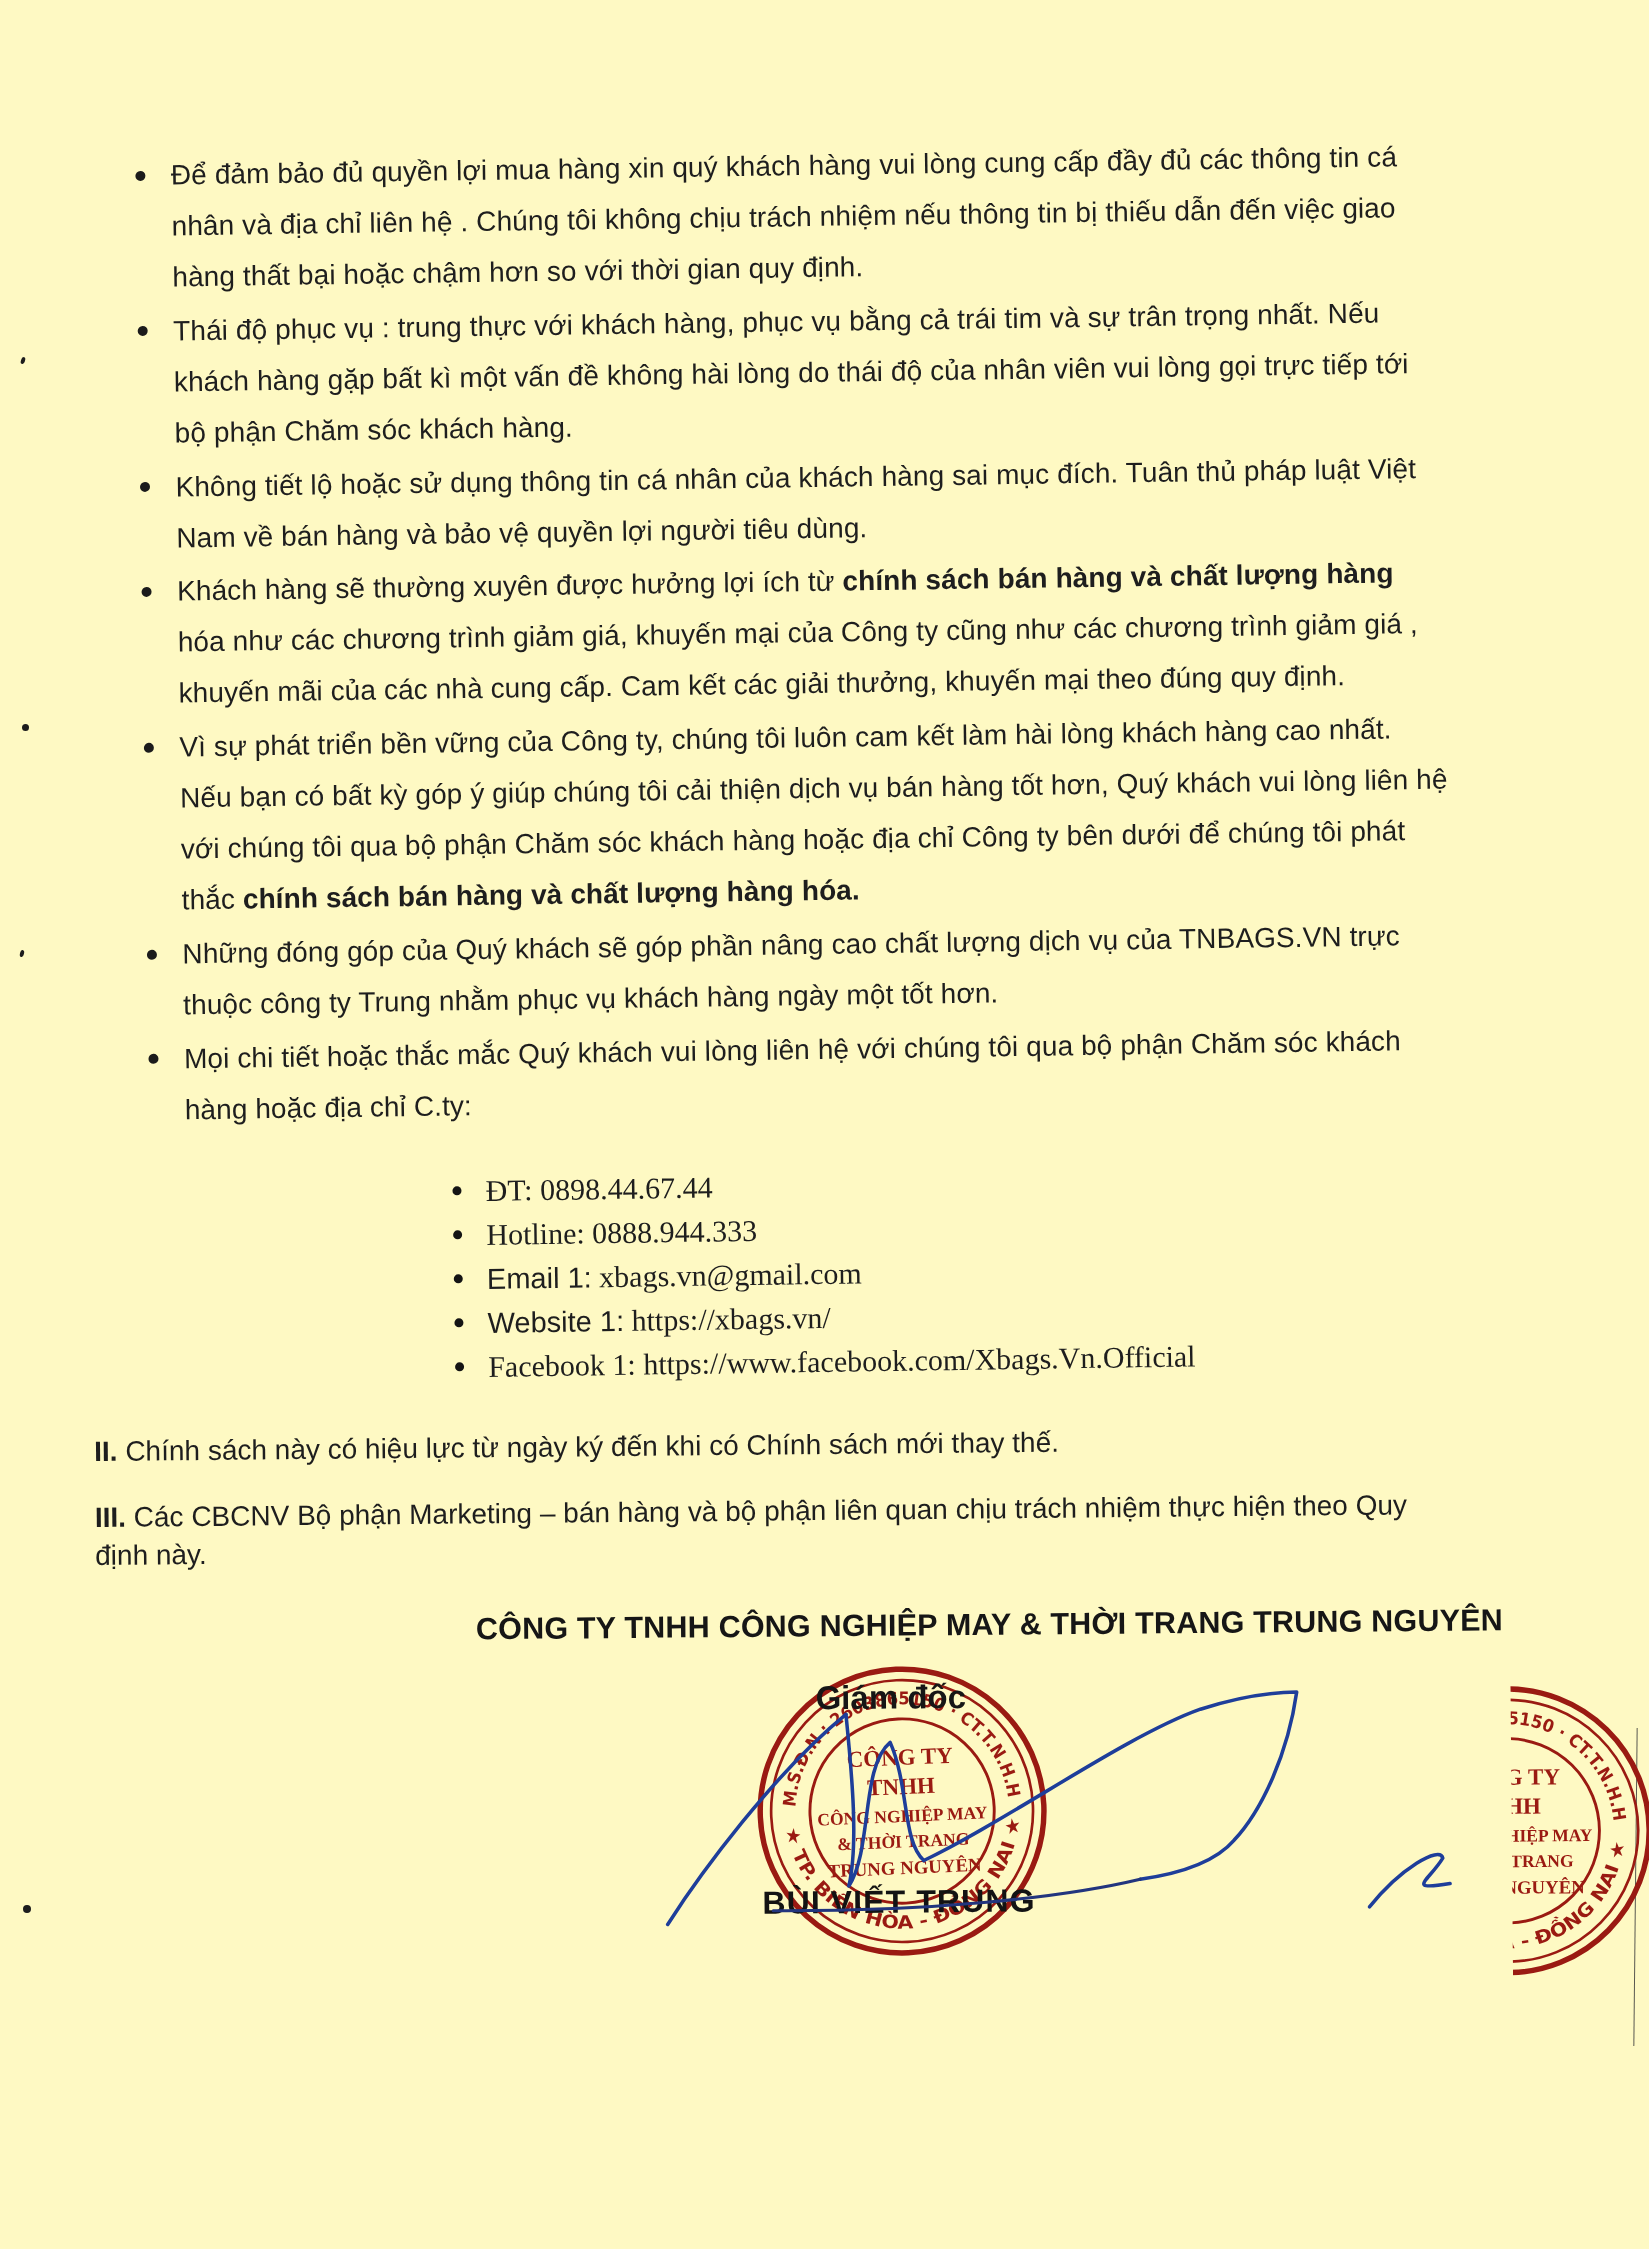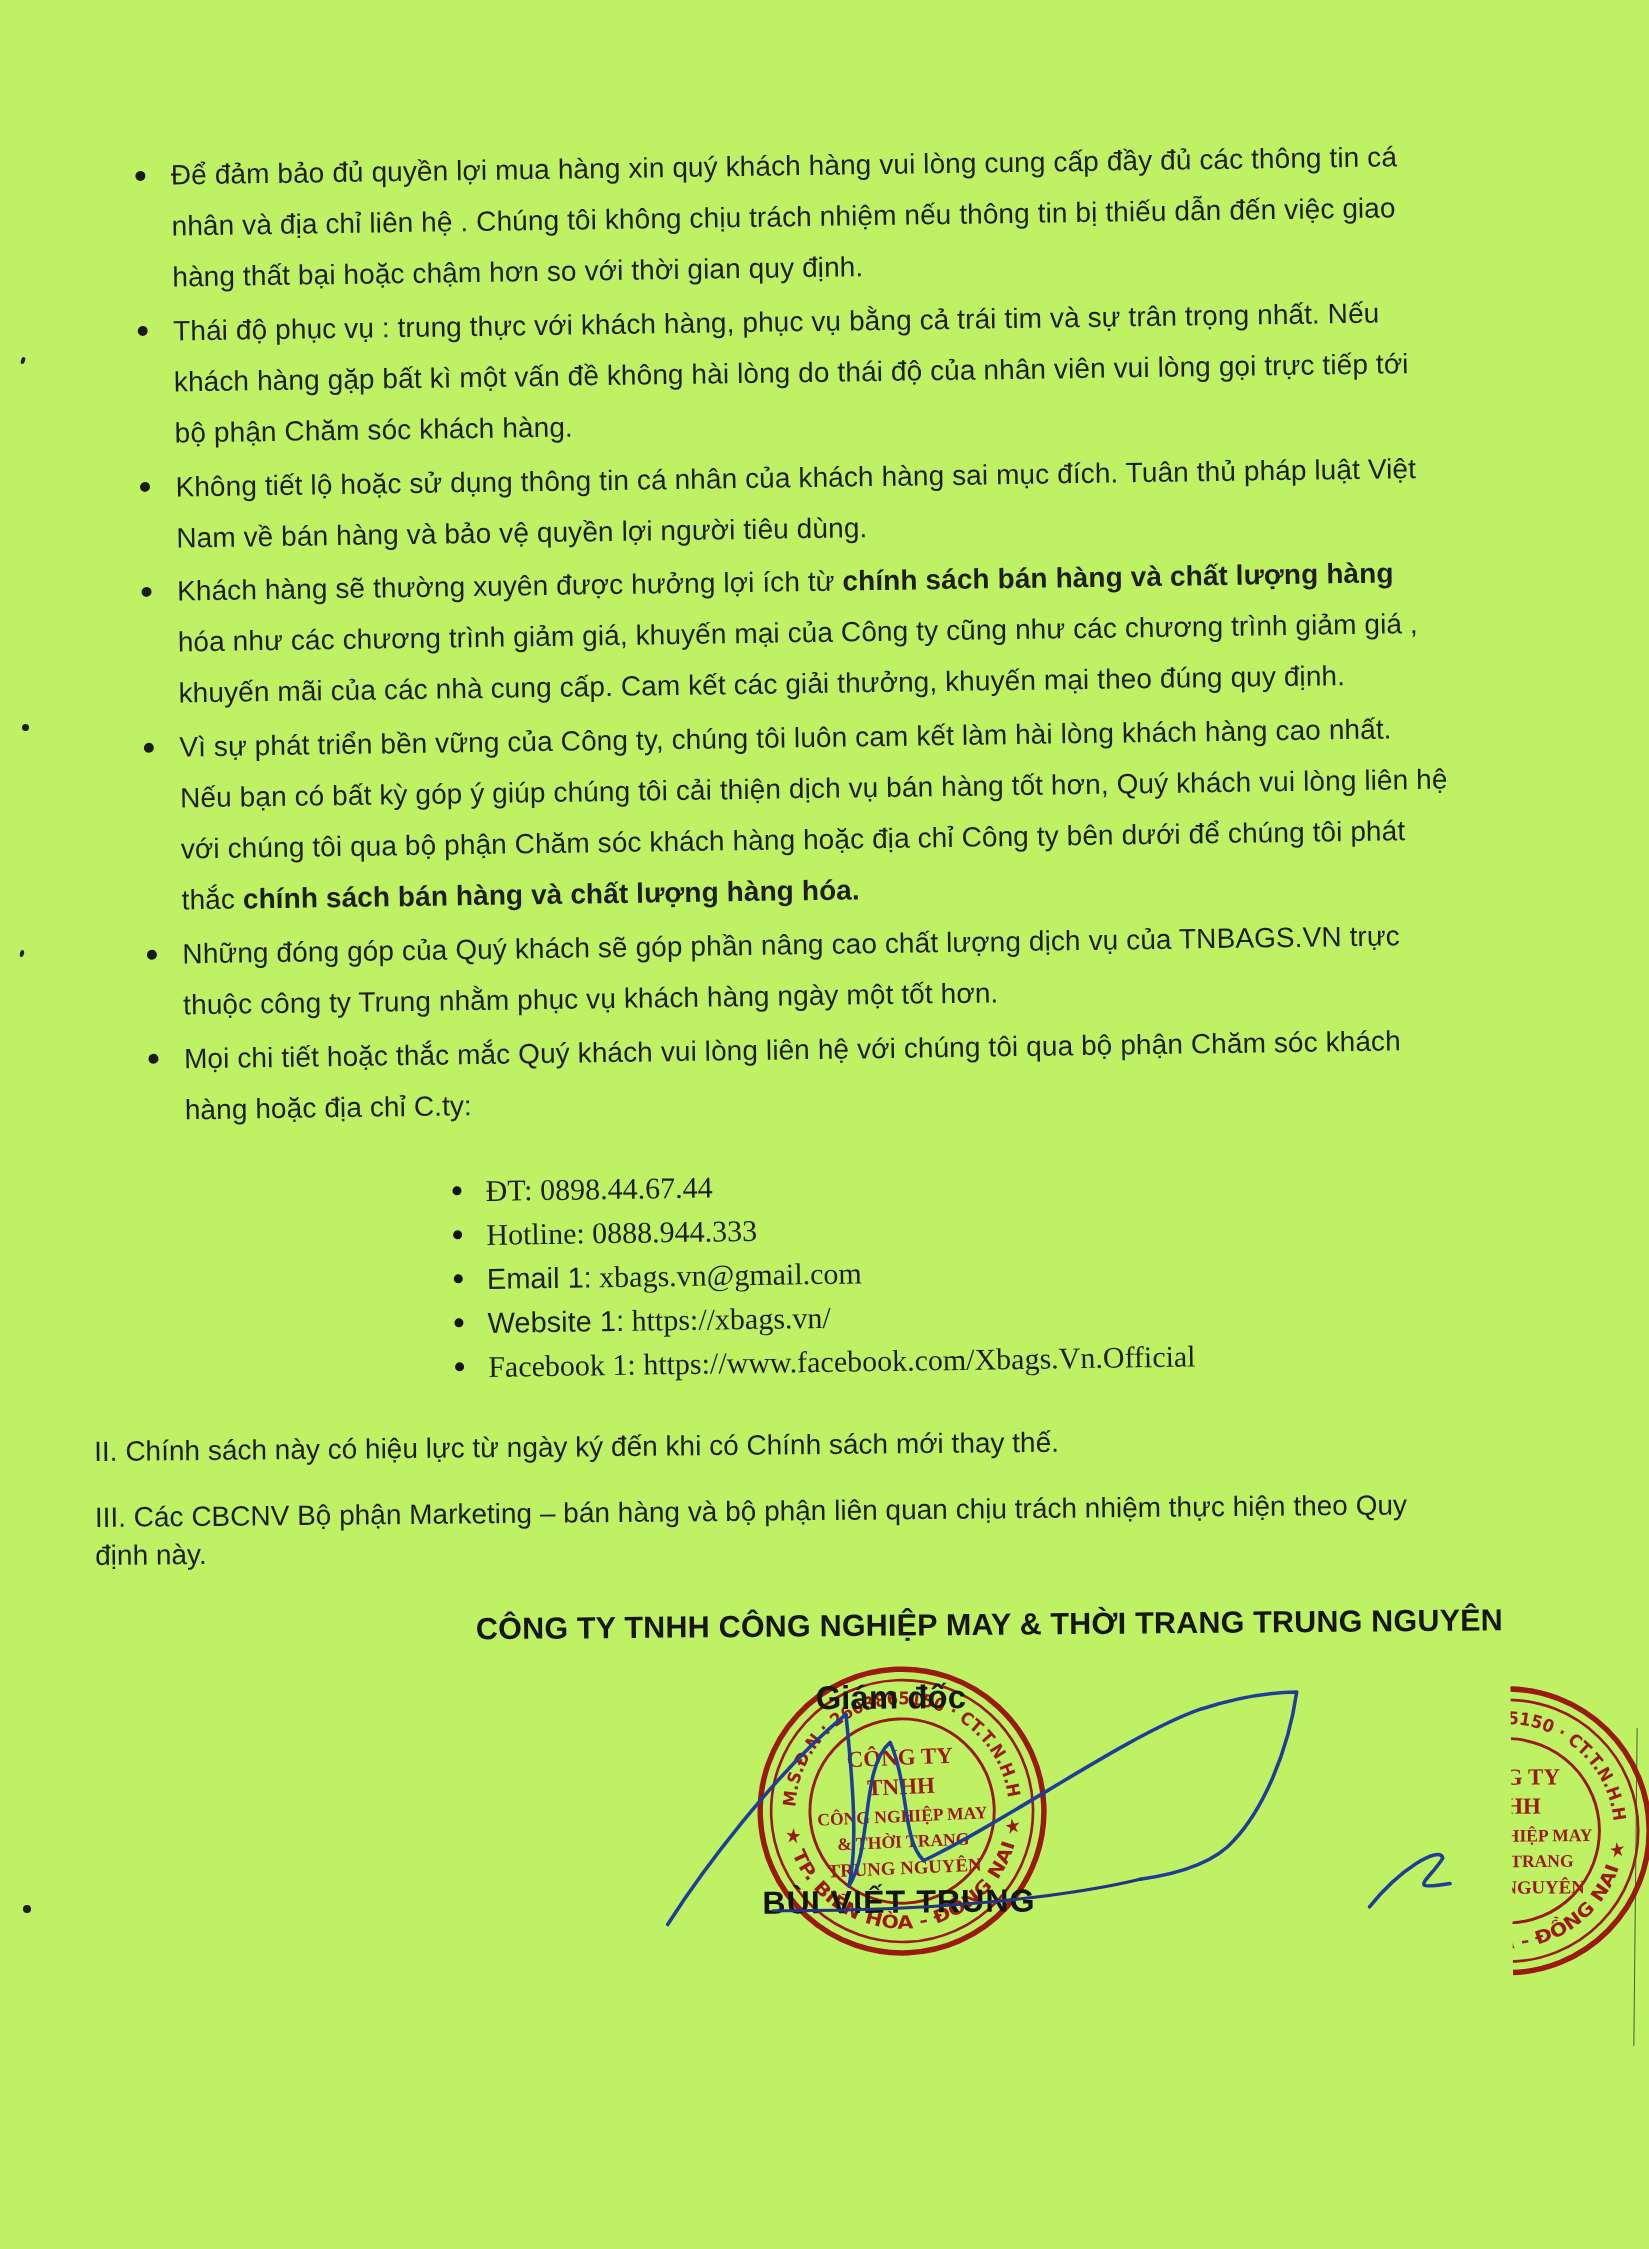--- a/index.html
+++ b/index.html
@@ -1,40 +1,40 @@
 <!DOCTYPE html>
 <html style="font-size:11.3px"><head>
 <meta charset="utf-8">
 <style>
   html,body{margin:0;padding:0;background:#e8e8e8;}
   .page{
     position:relative;
     width:1650px;height:2250px;
-    background:#bef264;
+    background:#fef9c3;
     overflow:hidden;
     font-family:"Liberation Sans","DejaVu Sans",sans-serif;
     color:#1e1e1e;
   }
   
   .skew-a{position:absolute;left:0;top:150px;width:1650px;transform:rotate(-0.85deg);transform-origin:135px 0;}
   .bullets{padding-left:135px;}
   .bullet{display:flex;margin-bottom:2.8px;}
   .b-dot{flex:none;width:10px;height:10px;border-radius:50%;background:#1b1b1b;margin:20.6px 25.5px 0 0;}
   .b-line{white-space:nowrap;font-size:28px;line-height:51px;letter-spacing:0.1px;}
   .b-line .bold{font-weight:bold;}
   
   .contacts{margin:38px 0 0 437px;padding:0;list-style:none;}
   .contacts li{display:flex;font-family:"Liberation Serif","DejaVu Serif",serif;font-size:30px;line-height:44px;white-space:nowrap;}
   .c-dot{flex:none;width:9.2px;height:9.2px;border-radius:50%;background:#141414;margin:17px 24px 0 0;}
   .c-label.sans{font-family:"Liberation Sans","DejaVu Sans",sans-serif;font-size:29px;}
   .c-sep{white-space:pre;}
   
   .skew-b{position:absolute;left:94px;top:1433px;width:1503px;transform:rotate(-0.55deg);transform-origin:0 0;}
   .section{margin:0 0 28px 0;font-size:28px;line-height:38px;}
-  .section .prefix{font-weight:normal;}
+  .section .prefix{font-weight:bold;}
   .section .s-line{white-space:nowrap;}
   
   .sig-wrap{position:absolute;inset:0;transform:rotate(-0.5deg);transform-origin:851px 1630px;}
   .company-heading{position:absolute;left:476px;top:1608px;font-size:30.5px;font-weight:bold;letter-spacing:0.2px;white-space:nowrap;color:#161616;}
   .director-title{position:absolute;left:815px;top:1679px;font-size:33px;font-weight:bold;color:#161616;z-index:5;}
   .stamp{position:absolute;width:291px;height:291px;z-index:2;}
   .stamp.main{left:755px;top:1666px;transform:rotate(-2deg);}
   .stamp.partial{left:1360px;top:1691px;clip-path:inset(0 0 0 150px);}
   .signature{position:absolute;left:624px;top:1659px;z-index:6;}
   .signatory-name{position:absolute;left:760px;top:1884px;font-size:32px;font-weight:bold;letter-spacing:1.1px;color:#131313;z-index:4;white-space:nowrap;}

